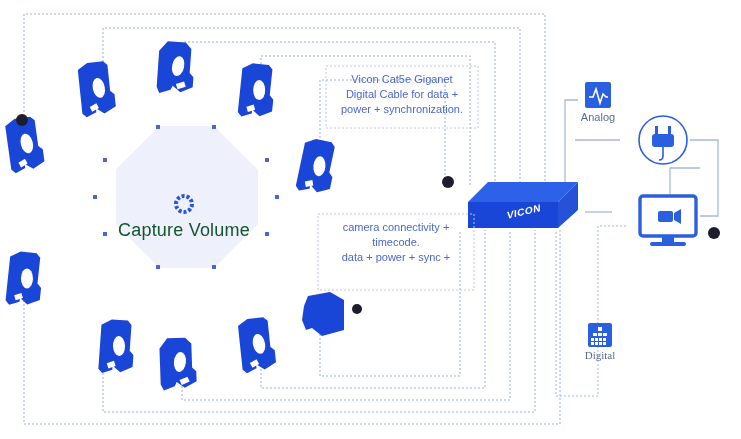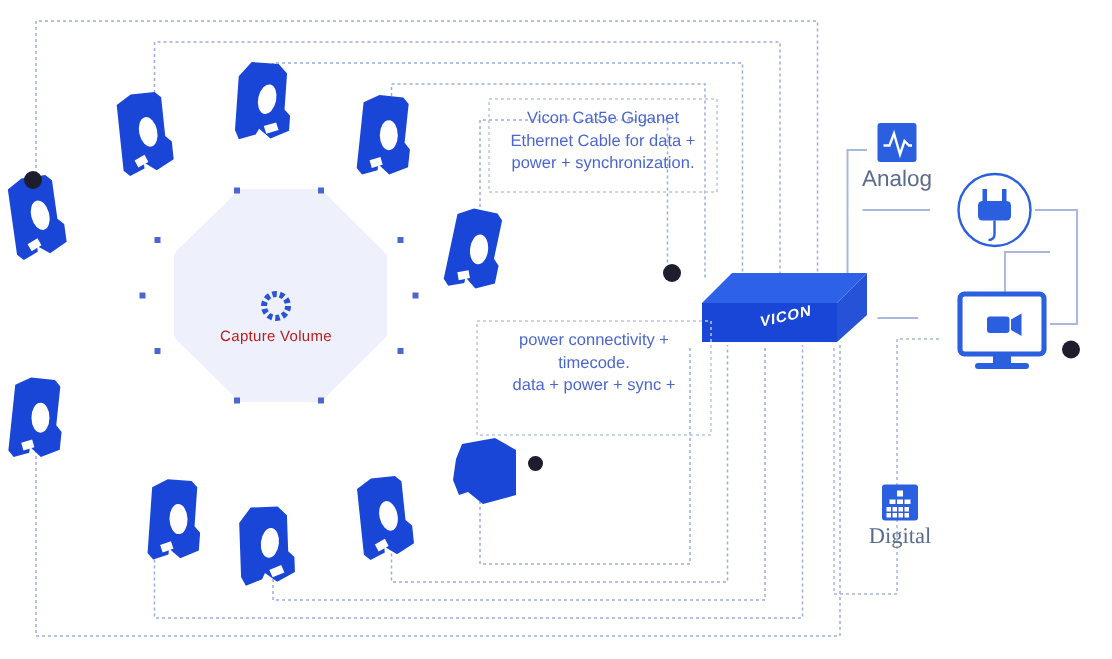--- a/index.html
+++ b/index.html
@@ -2,22 +2,22 @@
 <html><head>
 <meta charset="utf-8">
 <style>
   html,body{margin:0;padding:0;background:#ffffff;}
   body{width:741px;height:439px;overflow:hidden;
        font-family:"Liberation Sans","DejaVu Sans",sans-serif;}
   #stage{position:relative;width:741px;height:320px;background:#fff;}
   #stage svg{position:absolute;left:0;top:0;}
   .lbl{position:absolute;text-align:center;color:#4b67cf;line-height:1.35;}
   .note{font-size:11px;color:#4b67cf;}
-  .devlbl{font-size:15px;color:#5b6b8c;text-align:center;}
-  .cvlbl{font-size:10px;color:#b91c1c;letter-spacing:.2px;}
+  .devlbl{font-size:11px;color:#5b6b8c;text-align:center;}
+  .cvlbl{font-size:18px;color:#14532d;letter-spacing:.2px;}
 </style>
 </head>
 <body>
 
 <div id="stage">
 
   <svg width="741" height="439" viewBox="0 0 741 439">
     <defs>
       <g id="cam">
         <path d="M0,6 L10,0 L26,0 L30,4 L30,30 L34,34 L34,46 L22,52 L14,46 L14,50 L4,54 L0,50 Z" fill="#1a46d8"></path>
@@ -148,26 +148,26 @@
     </g>
 
     <g fill="none" stroke="#b9c6e6" stroke-width="1" stroke-dasharray="2 2">
       <rect x="326" y="66" width="152" height="62"></rect>
       <rect x="318" y="214" width="156" height="76"></rect>
     </g>
   </svg>
 
   <div class="lbl note" style="left:326px;top:72px;width:152px;">
     <div>Vicon Cat5e Giganet</div>
-    <div>Ethernet Cable for data +</div>
+    <div>Digital Cable for data +</div>
     <div>power + synchronization.</div>
   </div>
 
   <div class="lbl note" style="left:318px;top:220px;width:156px;">
-    <div>power connectivity +</div>
+    <div>camera connectivity +</div>
     <div>timecode.</div>
     <div>data + power + sync +</div>
   </div>
 
   <div class="lbl cvlbl" style="left:114px;top:218px;width:140px;">Capture Volume</div>
 
   <div class="lbl devlbl" style="left:568px;top:110px;width:60px;">Analog</div>
 
 
   <div class="lbl devlbl" style="left:570px;top:348px;width:60px;font-family:Liberation Serif, serif;">Digital</div>

